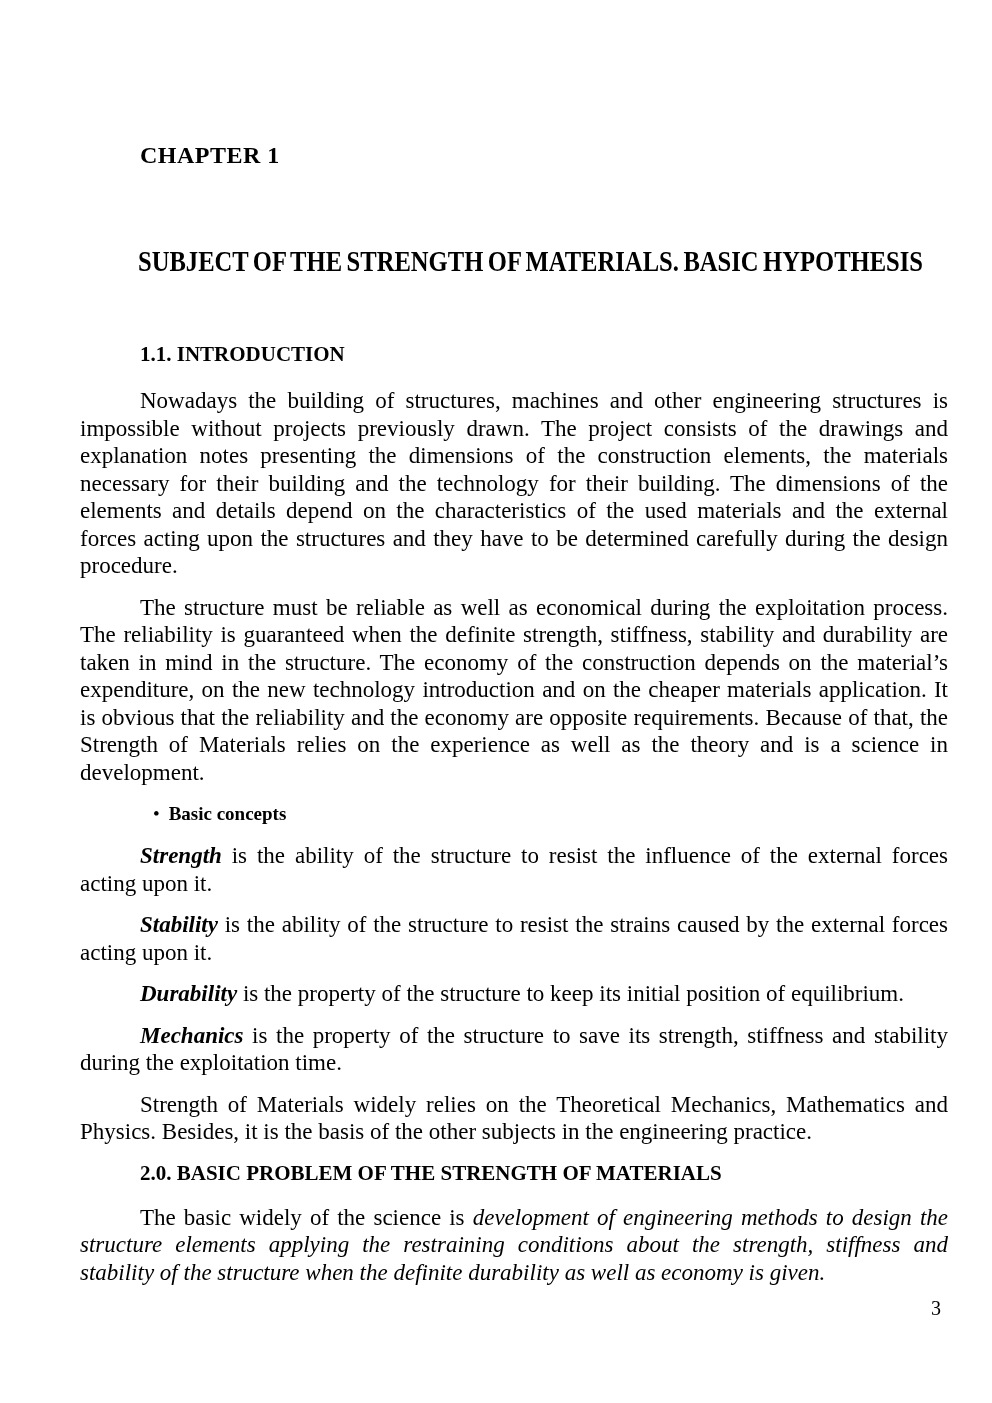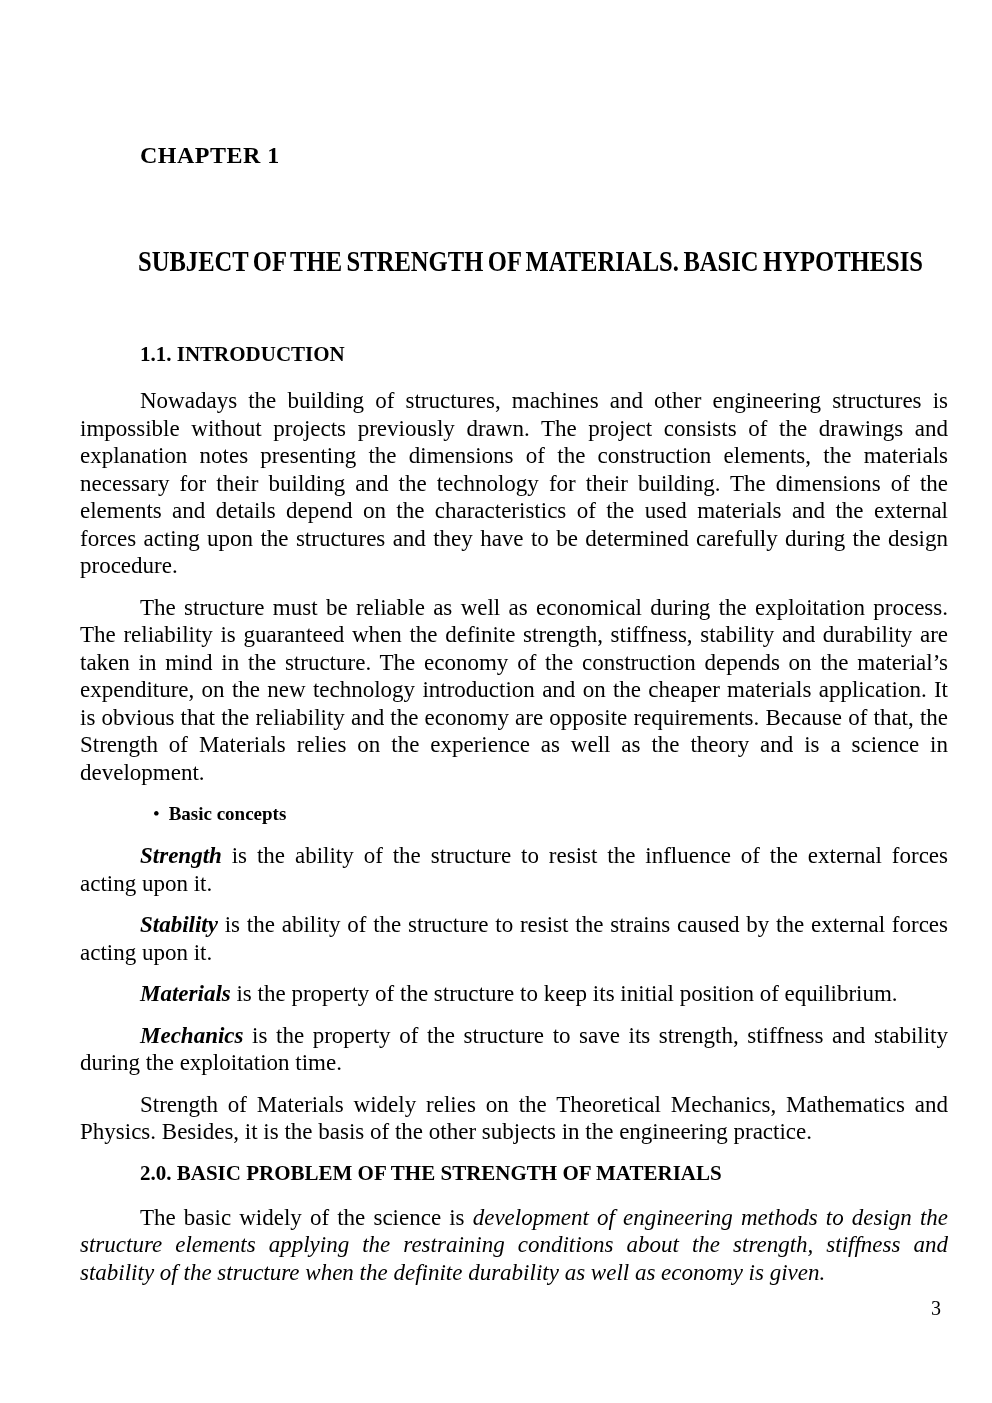--- a/index.html
+++ b/index.html
@@ -87,21 +87,21 @@
   <p class="body">The structure must be reliable as well as economical during the exploitation process. The reliability is guaranteed when the definite strength, stiffness, stability and durability are taken in mind in the structure. The economy of the construction depends on the material’s expenditure, on the new technology introduction and on the cheaper materials application. It is obvious that the reliability and the economy are opposite requirements. Because of that, the Strength of Materials relies on the experience as well as the theory and is a science in development.</p>
 
   <div class="bullet-line">
     <span class="bullet-marker">•</span><span class="bullet-label">Basic concepts</span>
   </div>
 
   <p class="body"><span class="term">Strength</span><span> is the ability of the structure to resist the influence of the external forces acting upon it.</span></p>
 
   <p class="body"><span class="term">Stability</span><span> is the ability of the structure to resist the strains caused by the external forces acting upon it.</span></p>
 
-  <p class="body"><span class="term">Materials</span><span> is the property of the structure to keep its initial position of equilibrium.</span></p>
+  <p class="body"><span class="term">Durability</span><span> is the property of the structure to keep its initial position of equilibrium.</span></p>
 
   <p class="body"><span class="term">Mechanics</span><span> is the property of the structure to save its strength, stiffness and stability during the exploitation time.</span></p>
 
   <p class="body">Strength of Materials widely relies on the Theoretical Mechanics, Mathematics and Physics. Besides, it is the basis of the other subjects in the engineering practice.</p>
 
   <h2 class="sec-heading sec-12">2.0. BASIC PROBLEM OF THE STRENGTH OF MATERIALS</h2>
 
   <p class="body"><span>The basic widely of the science is </span><span class="italic">development of engineering methods to design the structure elements applying the restraining conditions about the strength, stiffness and stability of the structure when the definite durability as well as economy is given.</span></p>
 
   <div class="page-number">3</div>

